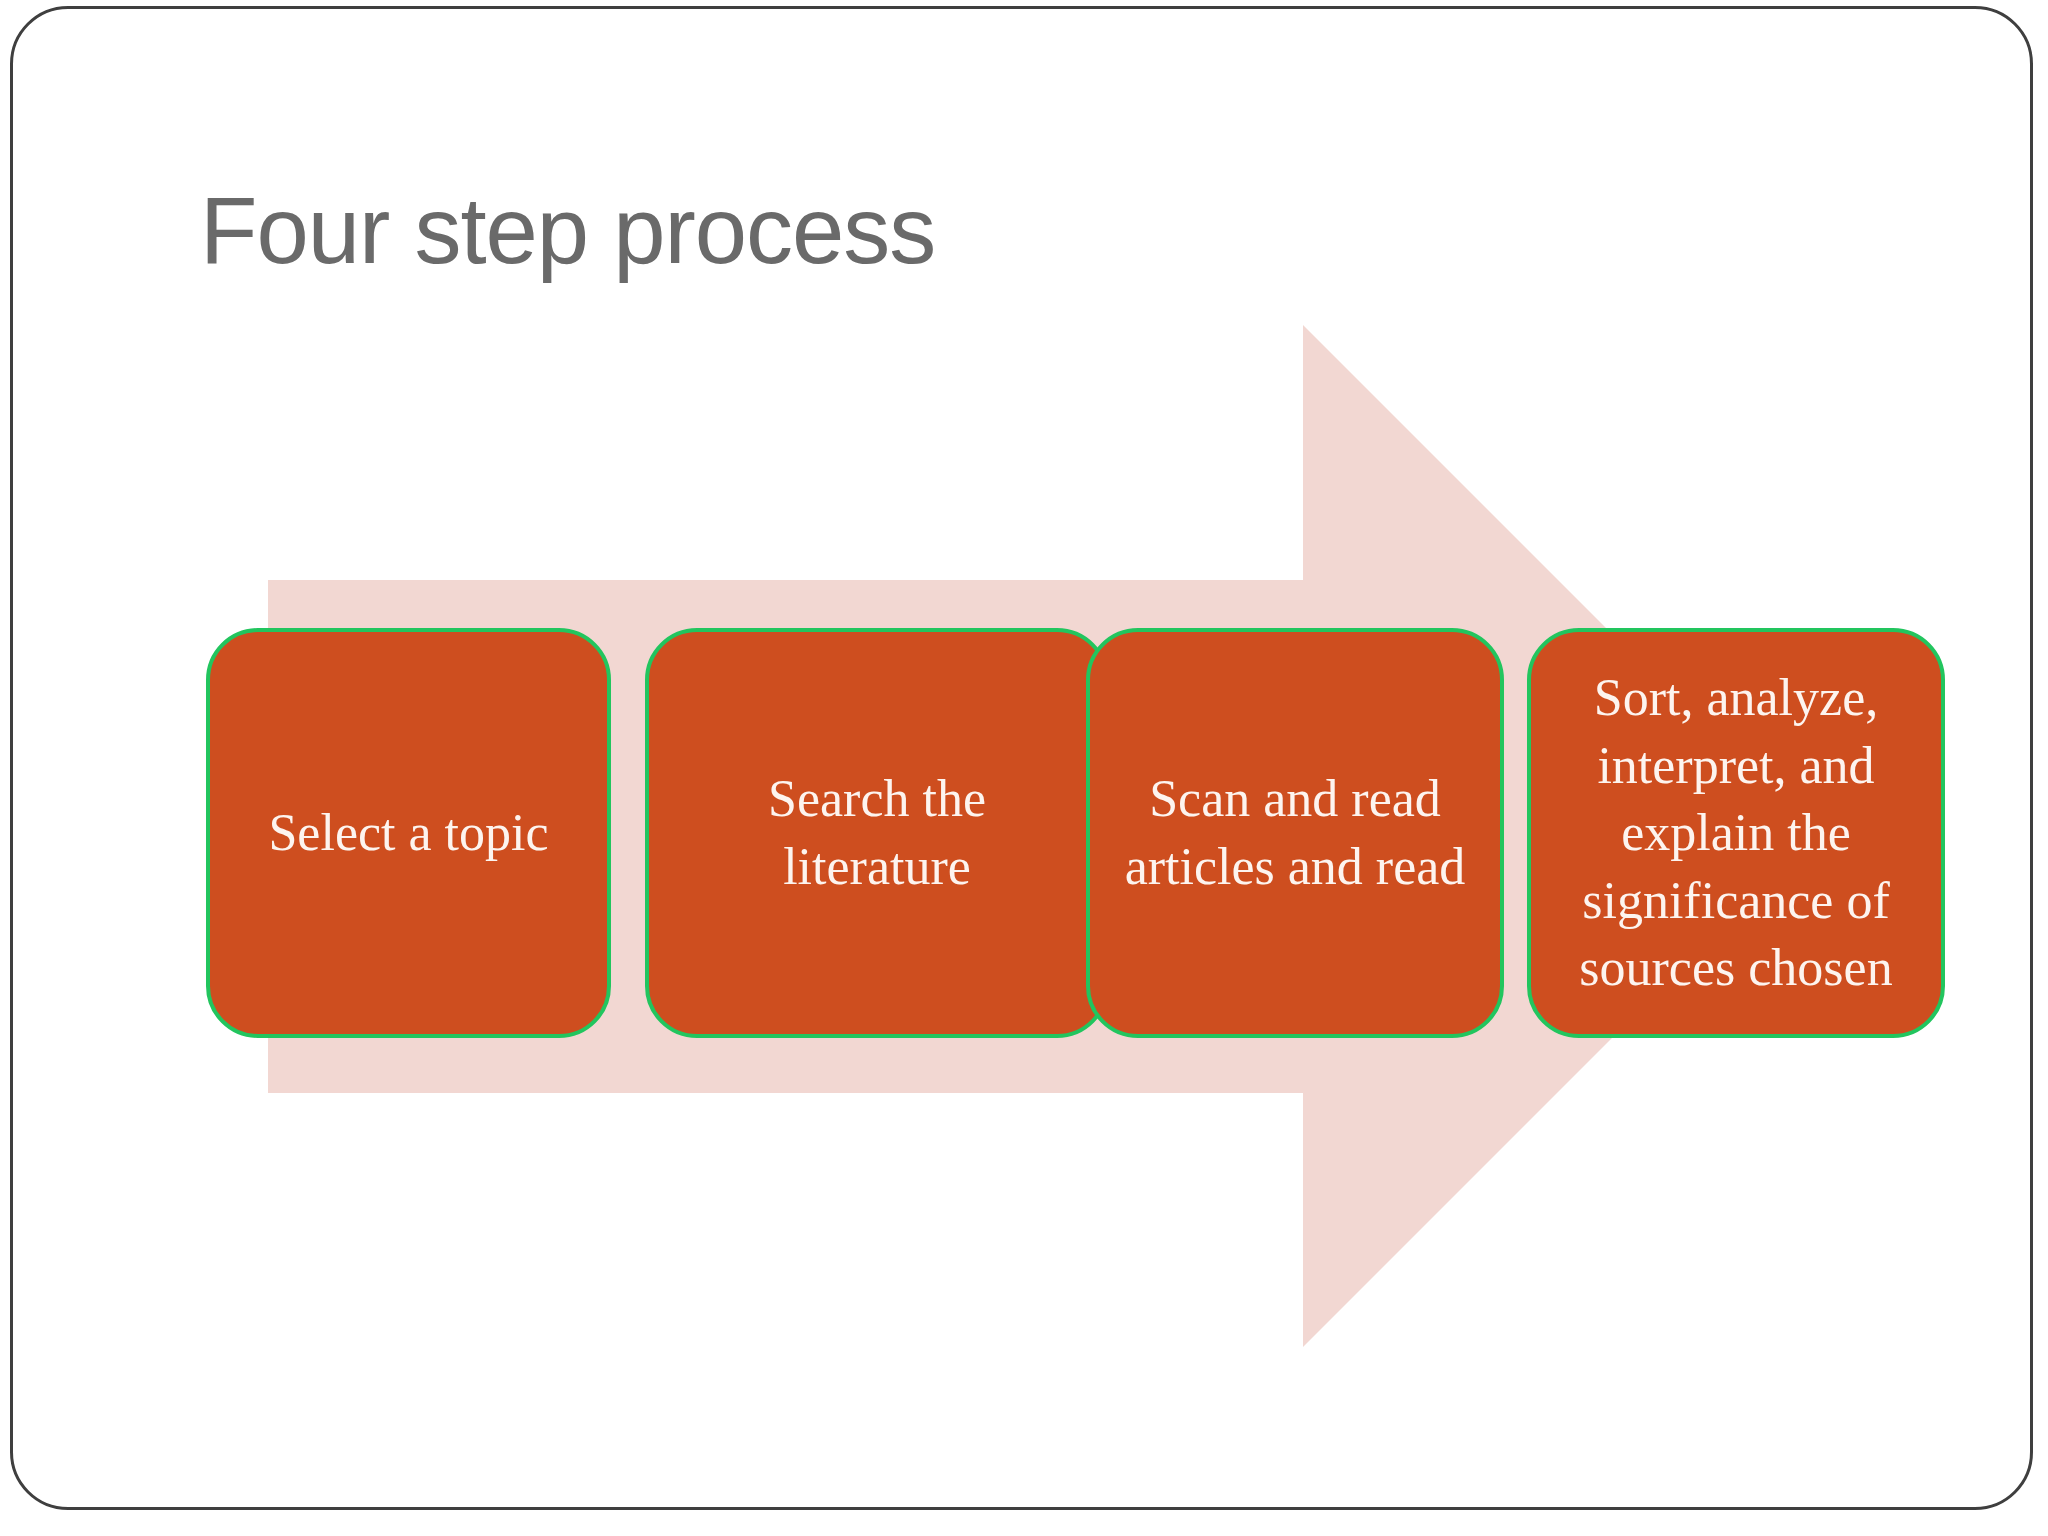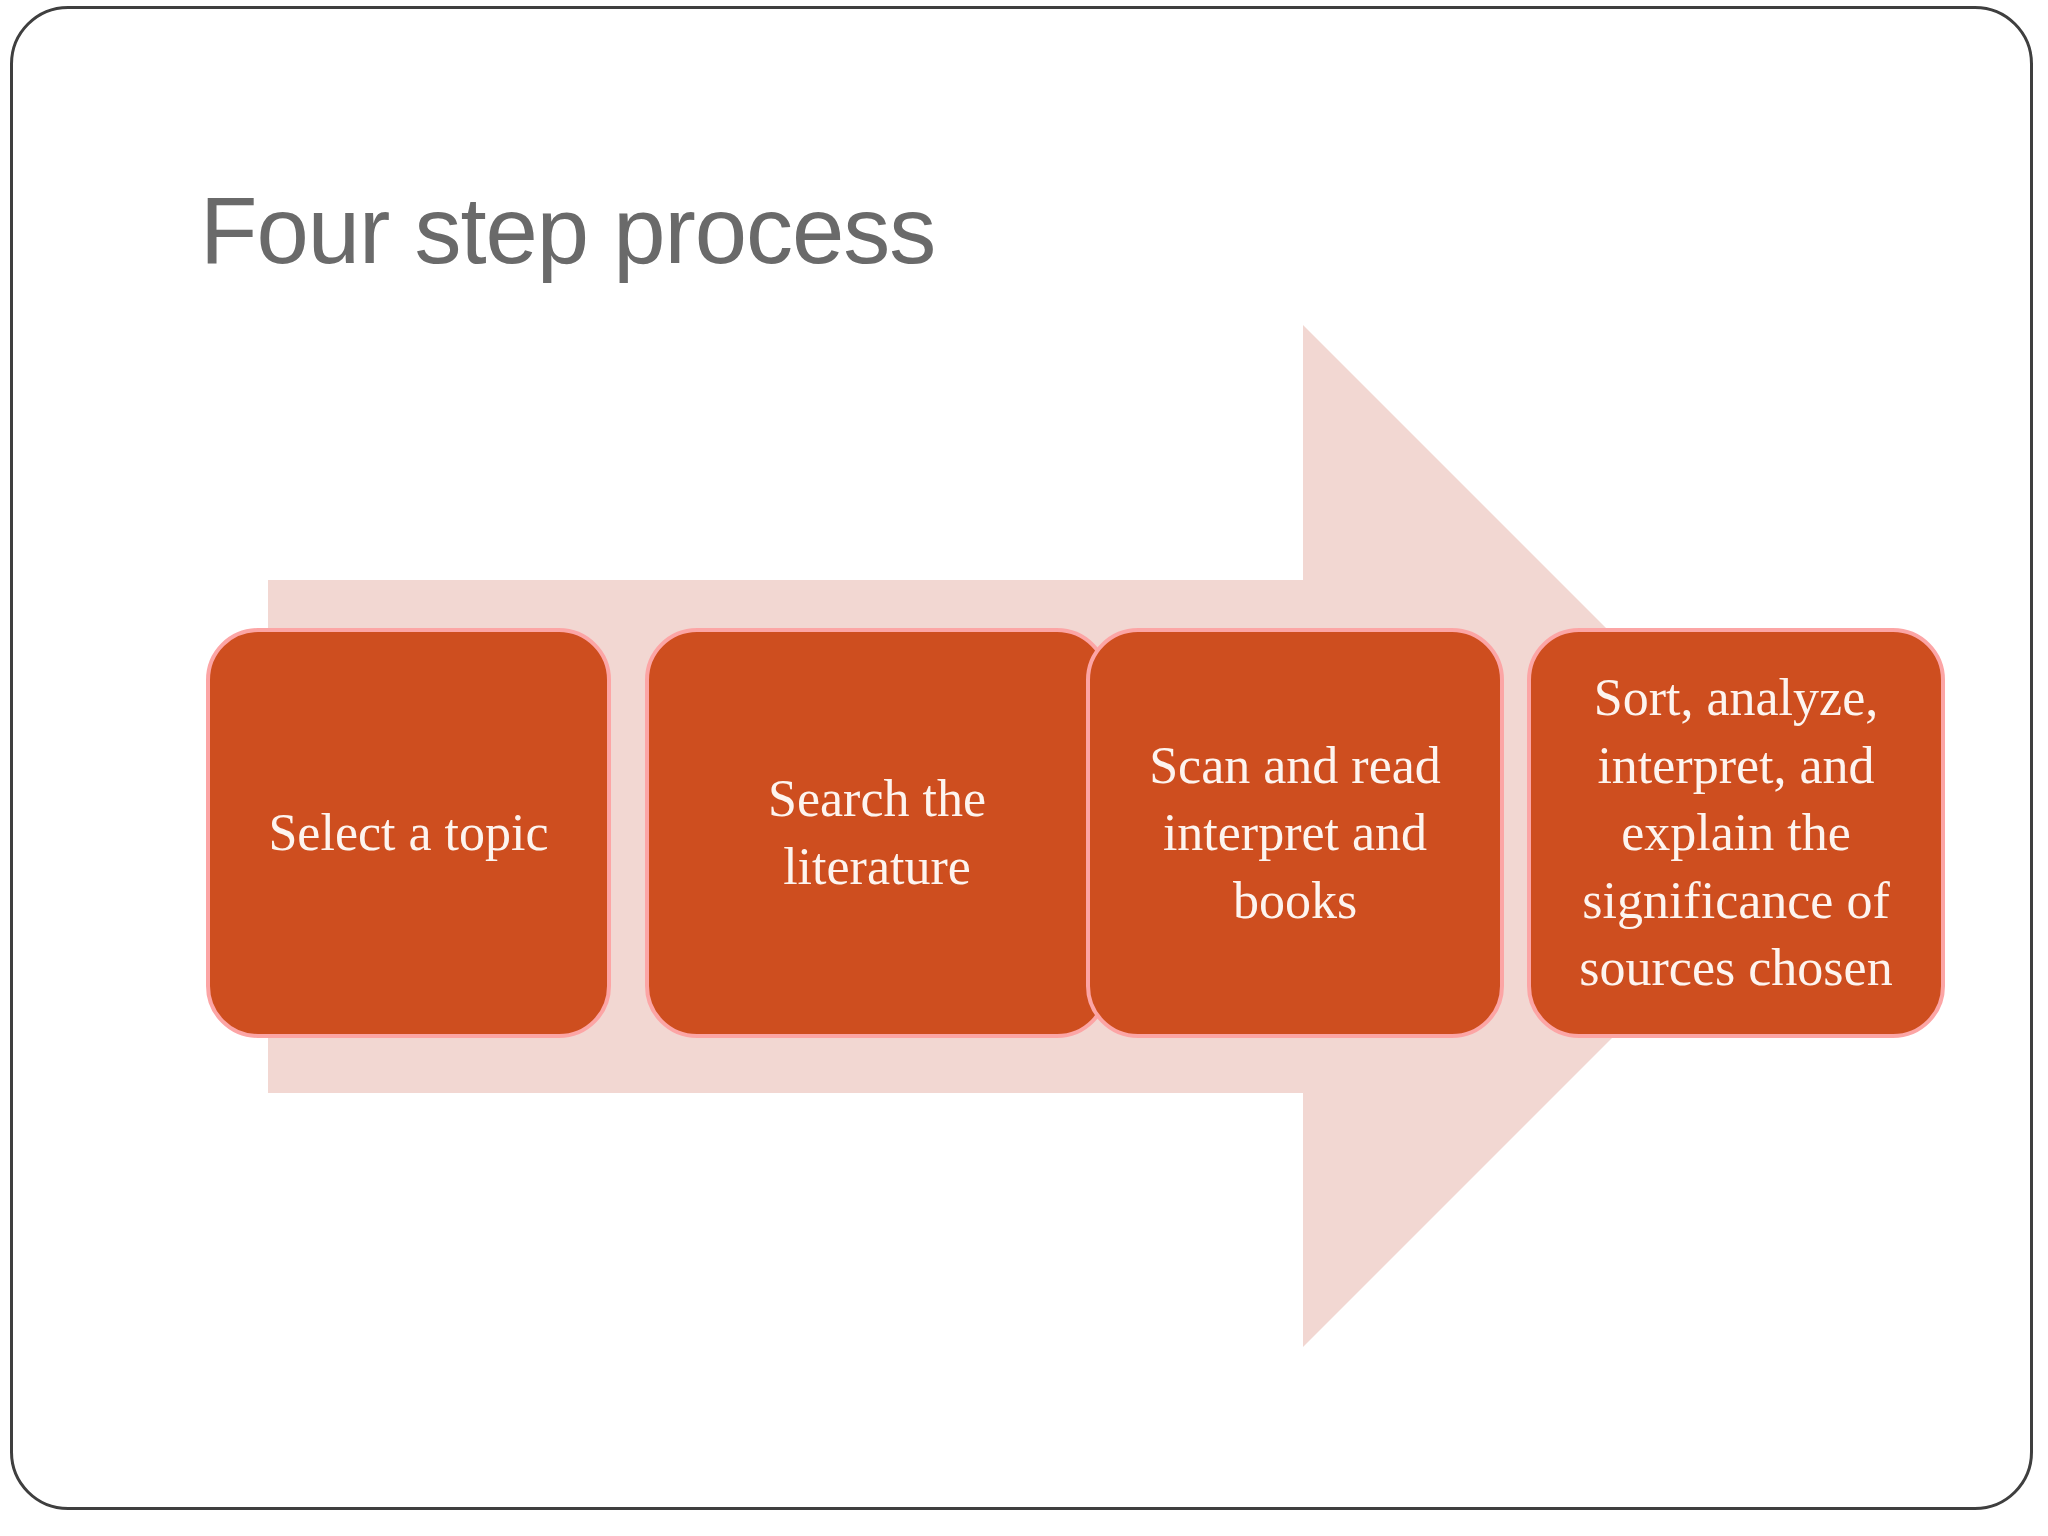--- a/index.html
+++ b/index.html
@@ -47,21 +47,21 @@
     width: 2048px;
     height: 1536px;
     pointer-events: none;
   }
   .step-box {
     position: absolute;
     top: 628px;
     height: 410px;
     box-sizing: border-box;
     background: var(--box-fill, #ce4e1f);
-    border: 4px solid #fca5a5;
+    border: 4px solid #22c55e;
     border-radius: 52px;
     display: flex;
     align-items: center;
     justify-content: center;
     text-align: center;
     padding: 10px 26px;
   }
   .step-label {
     font-family: "Liberation Serif", "DejaVu Serif", serif;
     font-size: 52px;
@@ -85,20 +85,20 @@
 
   <div class="step-box" style="left:206px; width:405px;">
     <span class="step-label">Select a topic</span>
   </div>
 
   <div class="step-box" style="left:645px; width:464px;">
     <span class="step-label">Search the literature</span>
   </div>
 
   <div class="step-box" style="left:1086px; width:418px;">
-    <span class="step-label">Scan and read interpret and books</span>
+    <span class="step-label">Scan and read articles and read</span>
   </div>
 
   <div class="step-box" style="left:1527px; width:418px;">
     <span class="step-label">Sort, analyze, interpret, and explain the significance of sources chosen</span>
   </div>
 
 </div>
 
 </body></html>

